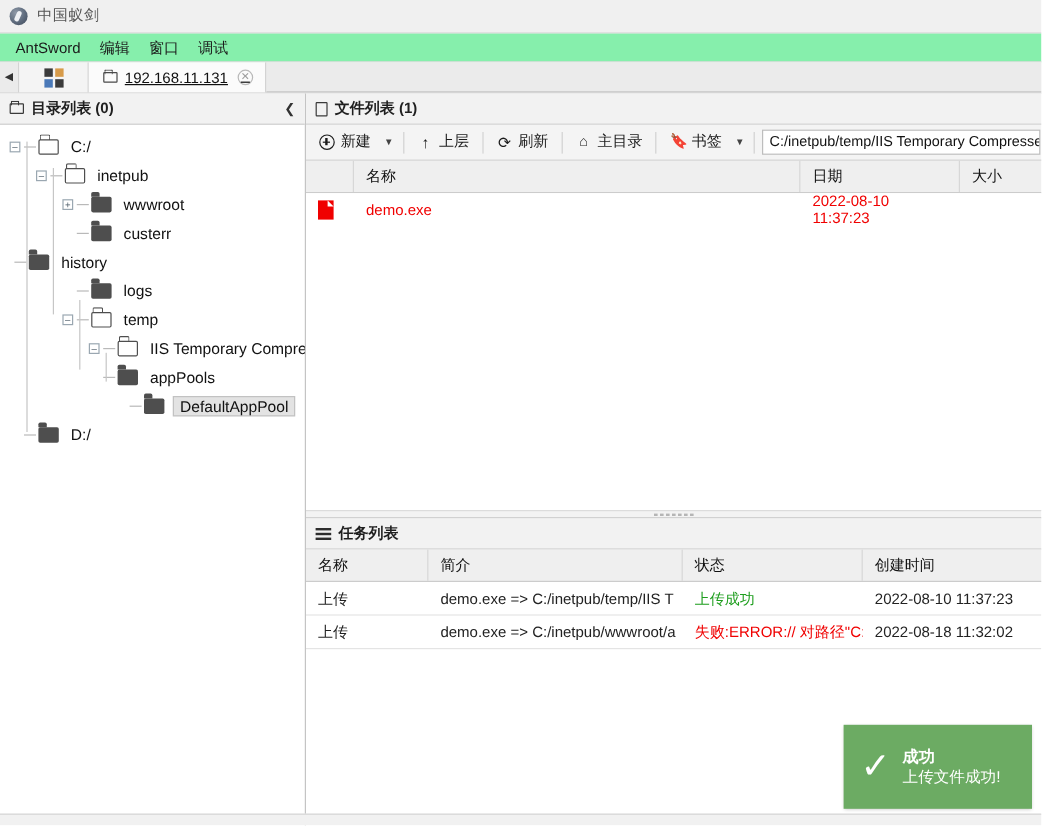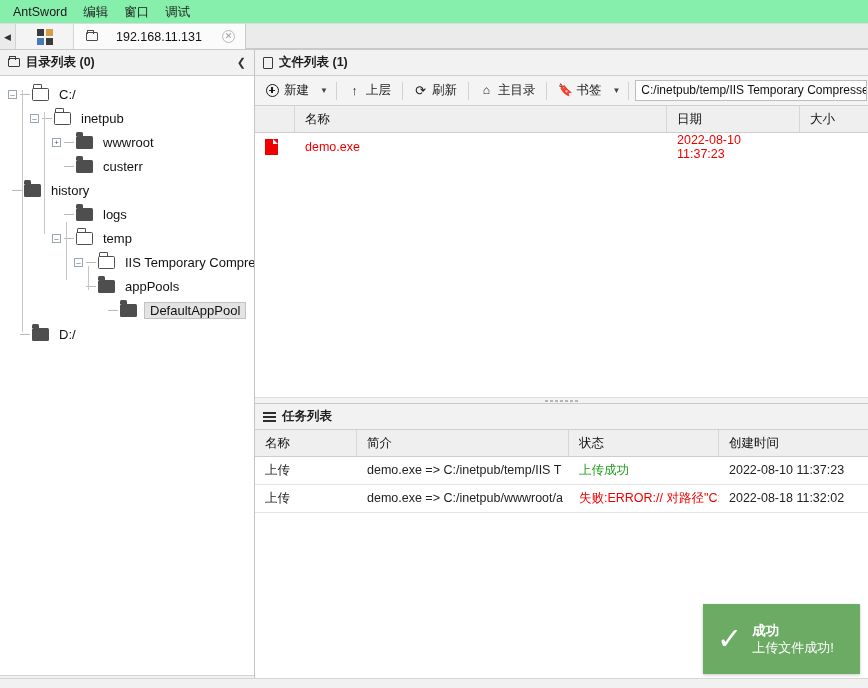--- a/index.html
+++ b/index.html
@@ -56,24 +56,24 @@
   }
   .tab-grid {
     width: 58px; display:flex; align-items:center; justify-content:center;
     border-right: 1px solid #d3d3d3; background:#f4f4f4;
   }
   .grid-glyph { display:grid; grid-template-columns: 7px 7px; grid-template-rows: 7px 7px; gap:2px; }
   .grid-glyph i { display:block; background:#3b3b3b; }
   .grid-glyph i:nth-child(2){ background:#d79b4a; }
   .grid-glyph i:nth-child(3){ background:#4a79b8; }
   .tab {
-    display:flex; align-items:center; gap:18px;
+    display:flex; align-items:center; gap:6px;
     padding: 0 10px 0 12px; background:#fbfbfb;
     border-right: 1px solid #c9c9c9;
-    font-size: 12.5px; color:#111;
+    font-size: 12.5px; color:#111;text-decoration:underline;
   }
   .tab .folder-sm {
     width: 12px; height: 9px; border:1.4px solid #4a4a4a; border-radius:1px;
     position: relative; background: transparent;
   }
   .tab .folder-sm::before{
     content:""; position:absolute; left:0px; top:-3.5px; width:5px; height:3px;
     border:1.4px solid #4a4a4a; border-bottom:none; border-radius:1px 1px 0 0;
   }
   .tab-close {
@@ -179,21 +179,21 @@
     border:1px solid #bdbdbd; background:#fff;
     font-size:12px; color:#111; padding: 0 5px; line-height:19px;
     white-space:nowrap; overflow:hidden;
   }
 
   .grid-head {
     height: 27px; display:flex; background:#efefef; border-bottom:1px solid #cccccc;
     font-size:12.5px; color:#111;
   }
   .grid-head .cell { display:flex; align-items:center; padding: 0 10px; border-right:1px solid #d7d7d7; }
-  .grid-row { display:flex; height:28px; font-size:12.5px; align-items:flex-end; }
+  .grid-row { display:flex; height:28px; font-size:12.5px; align-items:flex-start; }
   .grid-row .cell { display:flex; align-items:center; padding: 0 10px; height:28px; }
   .file-list { flex:1; overflow:hidden; background:#fff; }
   .file-icon {
     width:13px; height:16px; background:#f00000; position:relative; flex:none;
   }
   .file-icon::after{
     content:""; position:absolute; right:0; top:0; border-width:0 5px 5px 0;
     border-style:solid; border-color:#ffffff transparent;
   }
   .c-red { color:#f00000; }
@@ -219,20 +219,24 @@
   .statusbar {
     position:absolute; left:0; bottom:0; width:868px; height:10px;
     background:#f1f1f1; border-top:1px solid #d5d5d5;
   }
 </style>
 </head>
 <body>
 
 <div id="app">
 
+  <div class="titlebar">
+    <div class="app-logo"></div>
+    <div class="title-text">中国蚁剑</div>
+  </div>
 
   <div class="menubar">
     <div class="menu-item">AntSword</div>
     <div class="menu-item">编辑</div>
     <div class="menu-item">窗口</div>
     <div class="menu-item">调试</div>
   </div>
 
   <div class="tabbar">
     <div class="tab-scroll-left">◀</div>

